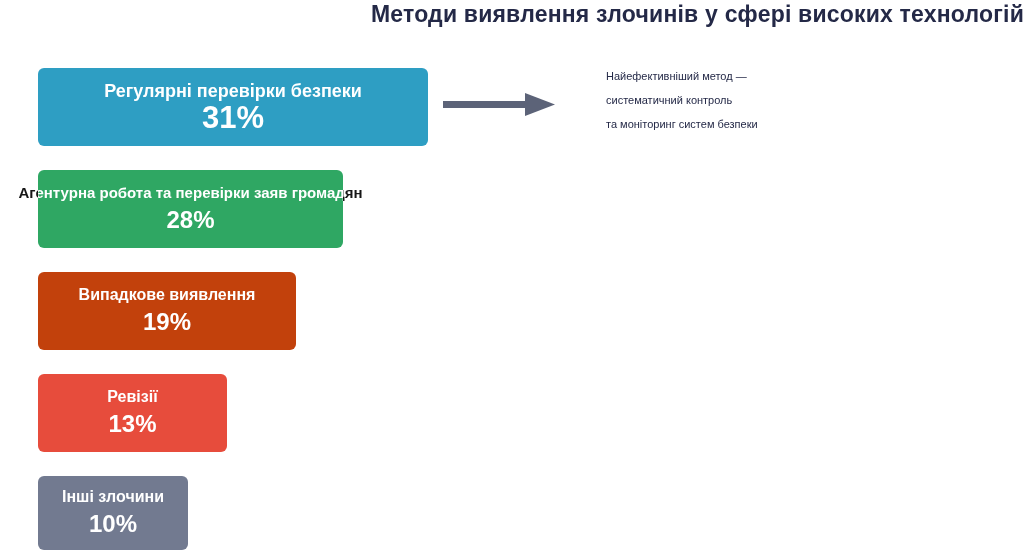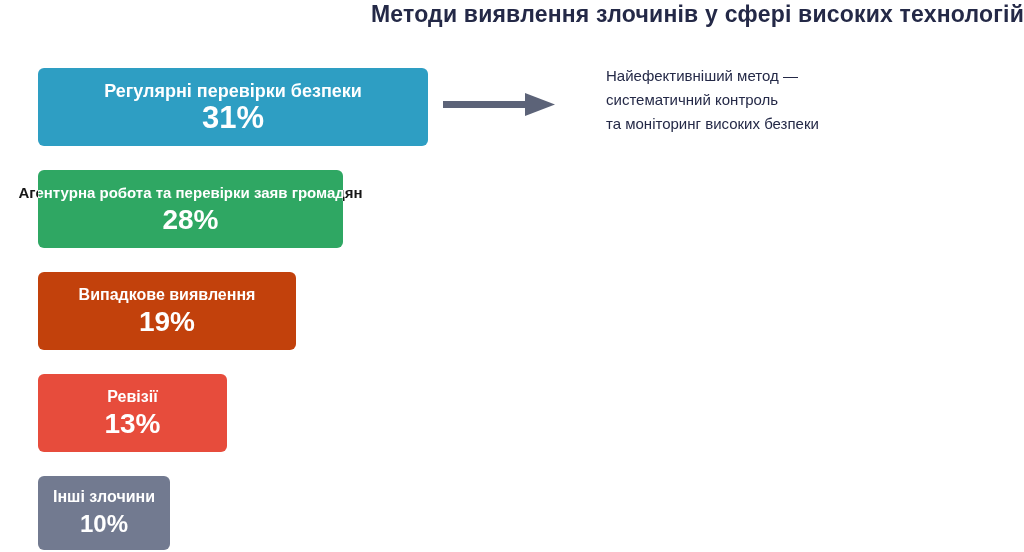--- a/index.html
+++ b/index.html
@@ -18,30 +18,30 @@
     position:absolute;left:0;top:0;height:100%;border-radius:6px;
     display:flex;flex-direction:column;justify-content:center;align-items:center;
     color:#ffffff;overflow:hidden;
   }
   .under{
     position:absolute;left:0;top:0;height:100%;
     display:flex;flex-direction:column;justify-content:center;align-items:center;
     color:#161616;
   }
   .lbl{white-space:nowrap;font-weight:bold;line-height:22px;}
-  .pct{font-weight:bold;font-size:28px;line-height:32px;}
+  .pct{font-weight:bold;font-size:24px;line-height:32px;}
   .r1 .lbl{font-size:18px;}
   .r1 .pct{font-size:31px;}
   .r2 .lbl{font-size:15px;}
   .r3 .lbl,.r4 .lbl,.r5 .lbl{font-size:16px;}
   .r5 .pct{font-size:24px;}
   .arrow{position:absolute;left:443px;top:91px;width:112px;height:27px;}
   .ann{
     position:absolute;left:606px;top:64px;
-    font-size:15px;line-height:24px;color:#242947;
+    font-size:11px;line-height:24px;color:#242947;
   }
   .ann span{display:block;}
 </style>
 </head>
 <body>
 
 <div class="stage">
 
   <div class="title">Методи виявлення злочинів у сфері високих технологій</div>
 
@@ -73,32 +73,32 @@
     </div>
 
     <div class="row r4">
       <div class="bar" style="width: 189px; background: rgb(231, 76, 60); text-align: center;">
         <div class="lbl">Ревізії</div>
         <div class="pct">13%</div>
       </div>
     </div>
 
     <div class="row r5">
-      <div class="bar" style="width: 132px; background: rgb(114, 122, 144);">
+      <div class="bar" style="width: 150px; background: rgb(114, 122, 144);">
         <div class="lbl">Інші злочини</div>
         <div class="pct">10%</div>
       </div>
     </div>
 
   </div>
 
   <svg class="arrow" viewBox="0 0 112 27" xmlns="http://www.w3.org/2000/svg">
     <rect x="0" y="10" width="84" height="7" fill="#5C6378"></rect>
     <polygon points="82,2 82,25 112,13.5" fill="#5C6378"></polygon>
   </svg>
 
   <div class="ann">
     <span>Найефективніший метод —</span>
     <span>систематичний контроль</span>
-    <span>та моніторинг високих безпеки</span>
+    <span>та моніторинг систем безпеки</span>
   </div>
 
 </div>
 
 </body></html>

